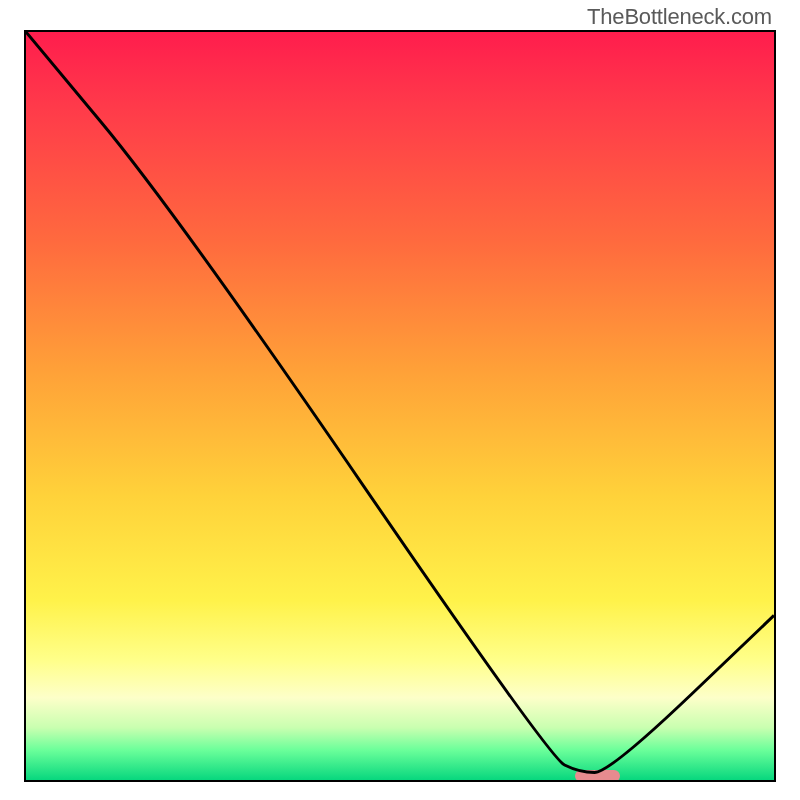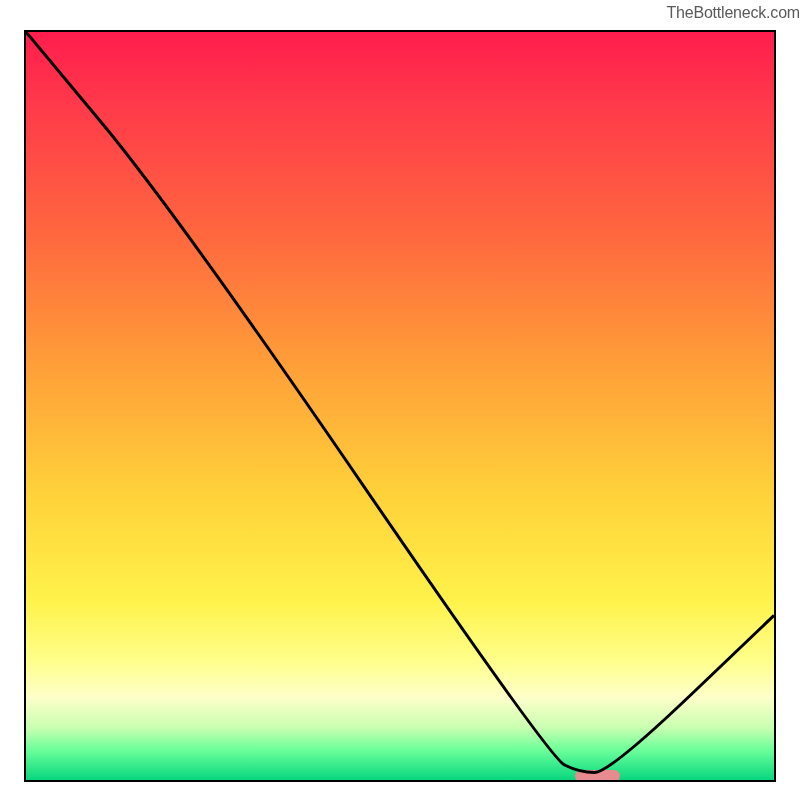--- a/index.html
+++ b/index.html
@@ -11,22 +11,22 @@
     font-family: Arial, Helvetica, sans-serif;
   }
   .container {
     position: relative;
     width: 800px;
     height: 800px;
   }
   .watermark {
     position: absolute;
     top: 4px;
-    right: 0;
-    font-size: 16px;
+    right: 28px;
+    font-size: 22px;
     color: #5a5a5a;
     font-weight: 400;
     letter-spacing: -0.2px;
   }
   .plot-area {
     position: absolute;
     left: 24px;
     top: 30px;
     width: 752px;
     height: 752px;

